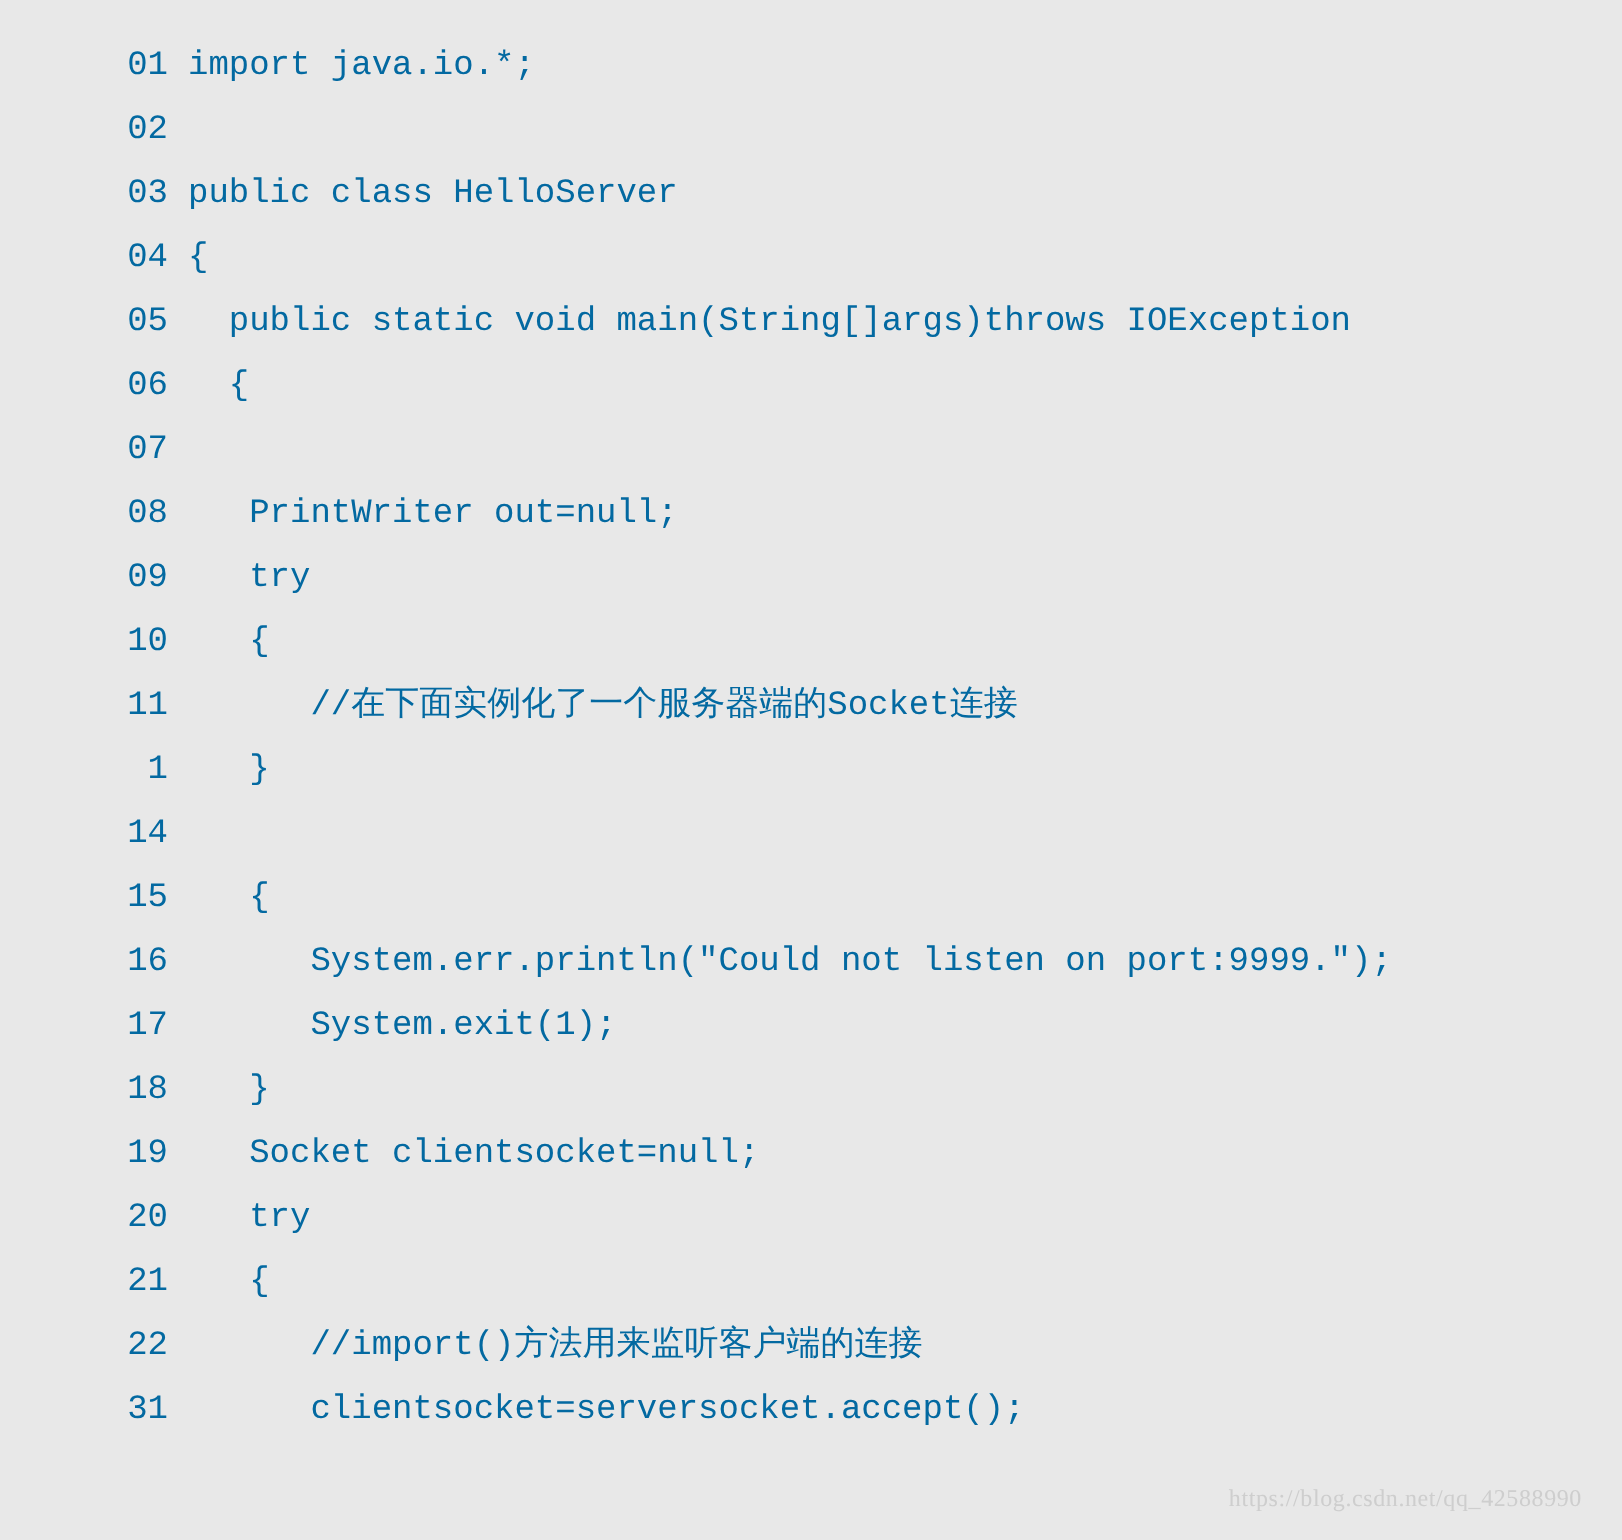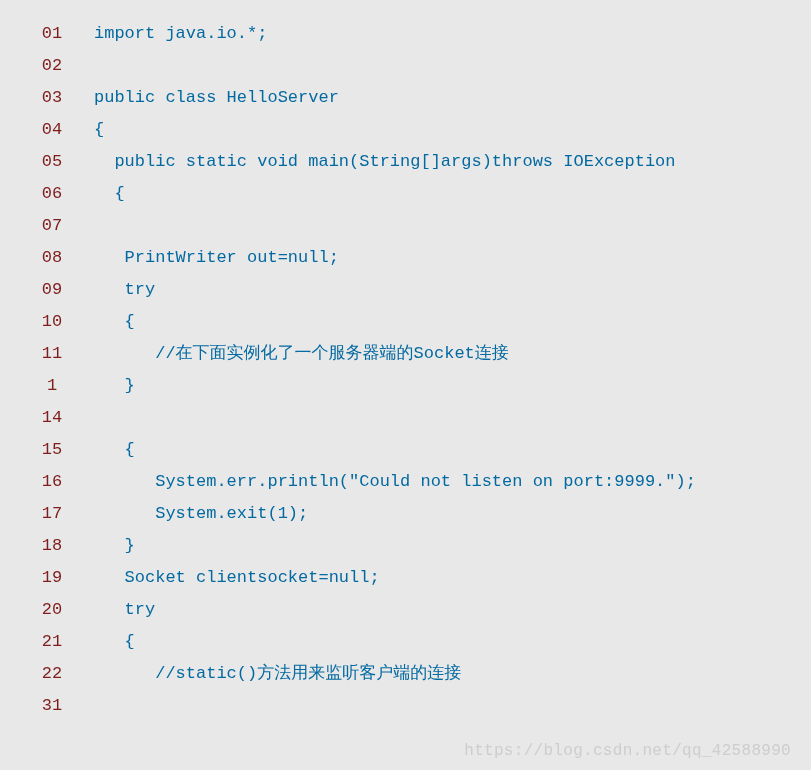--- a/index.html
+++ b/index.html
@@ -16,34 +16,34 @@
     padding: 18px 20px 8px 20px;
   }
   .code-line {
     display: flex;
     align-items: baseline;
     line-height: 32px;
     white-space: pre;
   }
   .line-num {
     width: 64px;
-    text-align: center;
+    text-align: right;
     padding-right: 10px;
-    color: #7f1d1d;
+    color: #0369a1;
     flex-shrink: 0;
   }
   .line-text {
     color: #0369a1;
   }
   .watermark {
     position: absolute;
     right: 20px;
     top: 742px;
-    font-family: Liberation Mono, monospace;
-    font-size: 16px;
+    font-family: Liberation Serif, serif;
+    font-size: 12px;
     color: rgba(180,180,180,0.5);
     letter-spacing: 0.3px;
   }
   .wrap {
     position: relative;
     width: 811px;
     height: 770px;
     overflow: hidden;
   }
 </style>
@@ -65,17 +65,17 @@
     <div class="code-line"><span class="line-num">11</span><span class="line-text">      //在下面实例化了一个服务器端的Socket连接</span></div>
     <div class="code-line"><span class="line-num">1</span><span class="line-text">   }</span></div>
     <div class="code-line"><span class="line-num">14</span></div>
     <div class="code-line"><span class="line-num">15</span><span class="line-text">   {</span></div>
     <div class="code-line"><span class="line-num">16</span><span class="line-text">      System.err.println("Could not listen on port:9999.");</span></div>
     <div class="code-line"><span class="line-num">17</span><span class="line-text">      System.exit(1);</span></div>
     <div class="code-line"><span class="line-num">18</span><span class="line-text">   }</span></div>
     <div class="code-line"><span class="line-num">19</span><span class="line-text">   Socket clientsocket=null;</span></div>
     <div class="code-line"><span class="line-num">20</span><span class="line-text">   try</span></div>
     <div class="code-line"><span class="line-num">21</span><span class="line-text">   {</span></div>
-    <div class="code-line"><span class="line-num">22</span><span class="line-text">      //static()方法用来监听客户端的连接</span></div>
-    <div class="code-line"><span class="line-num">31</span></div>
+    <div class="code-line"><span class="line-num">22</span><span class="line-text">      //import()方法用来监听客户端的连接</span></div>
+    <div class="code-line"><span class="line-num">31</span><span class="line-text">      clientsocket=serversocket.accept();</span></div>
   </div>
   <div class="watermark">https://blog.csdn.net/qq_42588990</div>
 </div>
 
 </body></html>

